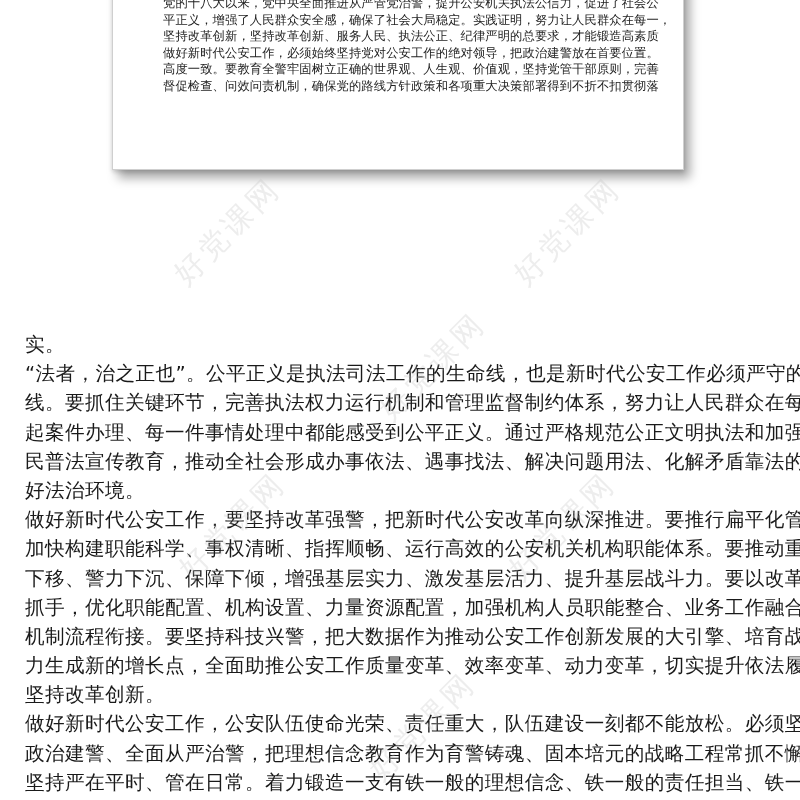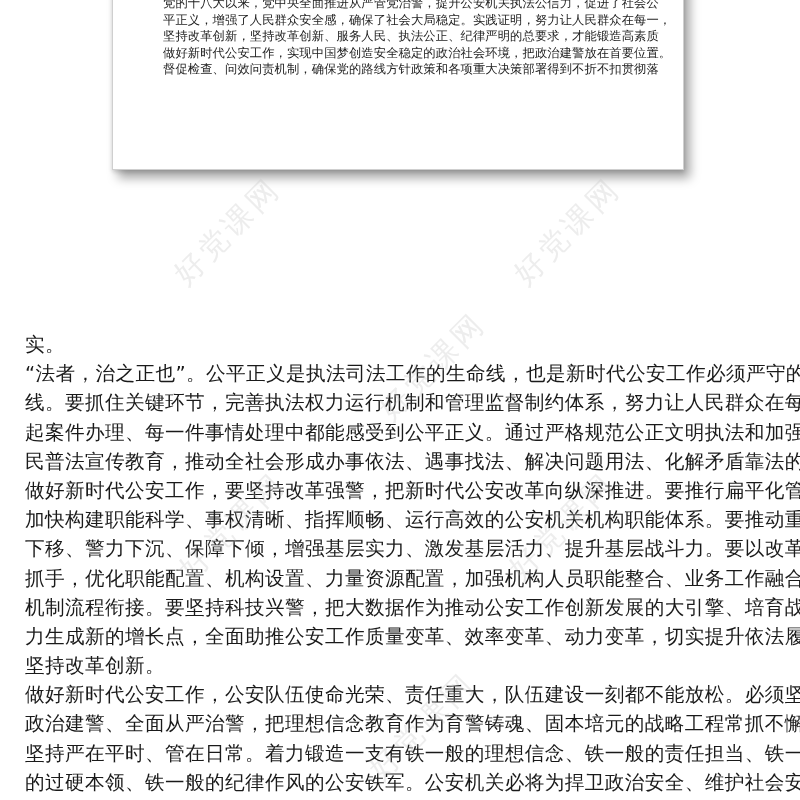--- a/index.html
+++ b/index.html
@@ -68,31 +68,33 @@
     }
   </style>
 </head>
 <body>
 
 <div class="page-card">
   <div class="card-lines">
     <span class="card-line">党的十八大以来，党中央全面推进从严管党治警，提升公安机关执法公信力，促进了社会公</span>
     <span class="card-line">平正义，增强了人民群众安全感，确保了社会大局稳定。实践证明，努力让人民群众在每一，</span>
     <span class="card-line">坚持改革创新，坚持改革创新、服务人民、执法公正、纪律严明的总要求，才能锻造高素质</span>
-    <span class="card-line">做好新时代公安工作，实现中国梦创造安全稳定的政治社会环境，把政治建警放在首要位置。</span>
+    <span class="card-line">做好新时代公安工作，必须始终坚持党对公安工作的绝对领导，把政治建警放在首要位置。</span>
+    <span class="card-line">高度一致。要教育全警牢固树立正确的世界观、人生观、价值观，坚持党管干部原则，完善</span>
     <span class="card-line">督促检查、问效问责机制，确保党的路线方针政策和各项重大决策部署得到不折不扣贯彻落</span>
   </div>
 </div>
 
 <div class="body-text">
   <span class="body-line">实。</span>
   <span class="body-line">“法者，治之正也”。公平正义是执法司法工作的生命线，也是新时代公安工作必须严守的底</span>
   <span class="body-line">线。要抓住关键环节，完善执法权力运行机制和管理监督制约体系，努力让人民群众在每一</span>
   <span class="body-line">起案件办理、每一件事情处理中都能感受到公平正义。通过严格规范公正文明执法和加强全</span>
   <span class="body-line">民普法宣传教育，推动全社会形成办事依法、遇事找法、解决问题用法、化解矛盾靠法的良</span>
+  <span class="body-line">好法治环境。</span>
   <span class="body-line">做好新时代公安工作，要坚持改革强警，把新时代公安改革向纵深推进。要推行扁平化管理，</span>
   <span class="body-line">加快构建职能科学、事权清晰、指挥顺畅、运行高效的公安机关机构职能体系。要推动重心</span>
   <span class="body-line">下移、警力下沉、保障下倾，增强基层实力、激发基层活力、提升基层战斗力。要以改革为</span>
   <span class="body-line">抓手，优化职能配置、机构设置、力量资源配置，加强机构人员职能整合、业务工作融合、</span>
   <span class="body-line">机制流程衔接。要坚持科技兴警，把大数据作为推动公安工作创新发展的大引擎、培育战斗</span>
   <span class="body-line">力生成新的增长点，全面助推公安工作质量变革、效率变革、动力变革，切实提升依法履职、</span>
   <span class="body-line">坚持改革创新。</span>
   <span class="body-line">做好新时代公安工作，公安队伍使命光荣、责任重大，队伍建设一刻都不能放松。必须坚持</span>
   <span class="body-line">政治建警、全面从严治警，把理想信念教育作为育警铸魂、固本培元的战略工程常抓不懈，</span>
   <span class="body-line">坚持严在平时、管在日常。着力锻造一支有铁一般的理想信念、铁一般的责任担当、铁一般</span>

